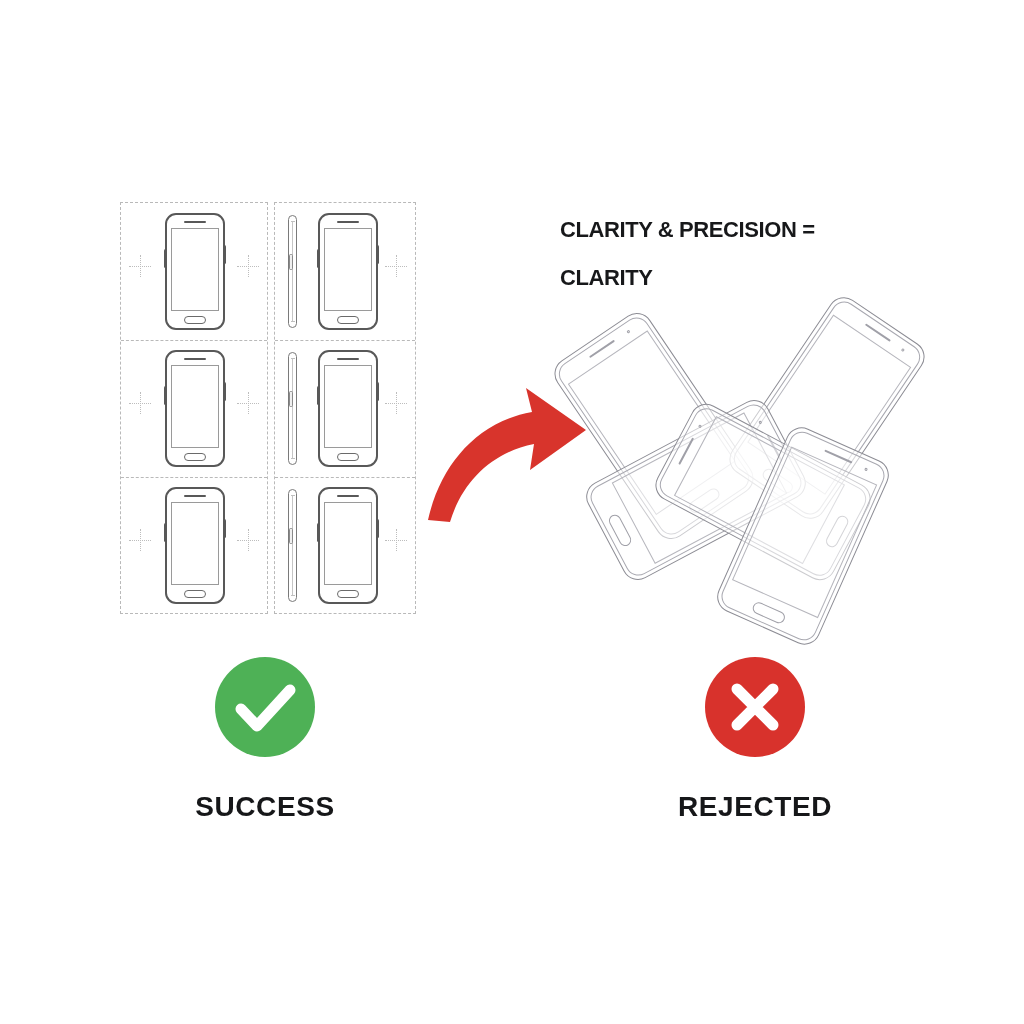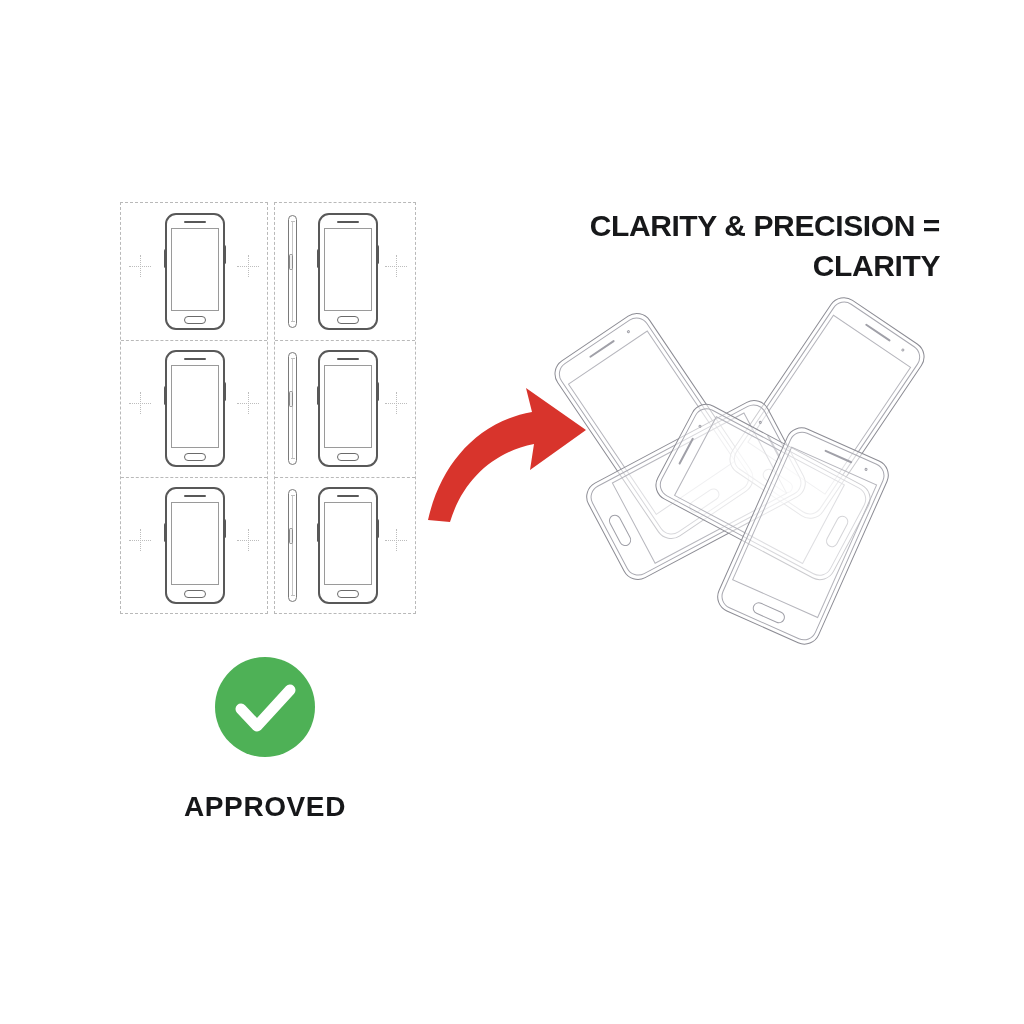--- a/index.html
+++ b/index.html
@@ -168,26 +168,26 @@
     position: absolute;
     left: 414px; top: 378px;
     width: 190px; height: 148px;
   }
 
   
   #headline {
     position: absolute;
     left: 560px; top: 206px;
     width: 380px;
-    text-align: right;
+    text-align: left;
     color: #17181a;
     font-family: "Liberation Sans", sans-serif;
     font-weight: bold;
-    font-size: 30px;
-    line-height: 40px;
+    font-size: 22px;
+    line-height: 48px;
     letter-spacing: -0.4px;
   }
   #headline .l2 { display: block; }
 
   
   #scatter-cluster {
     position: absolute;
     left: 590px; top: 296px;
     width: 310px; height: 330px;
   }
@@ -459,17 +459,25 @@
       <div class="hb"></div>
     </div>
   </div>
 
   <div class="verdict" id="verdict-approved">
     <div class="badge ok">
       <svg width="100" height="100" viewBox="0 0 100 100">
         <path d="M26 52 L42 69 L75 33" fill="none" stroke="#ffffff" stroke-width="11" stroke-linecap="round" stroke-linejoin="round"></path>
       </svg>
     </div>
-    <div class="verdict-label">APPROVED</div>
-  </div>
-
+    <div class="verdict-label">SUCCESS</div>
+  </div>
+
+  <div class="verdict" id="verdict-rejected">
+    <div class="badge no">
+      <svg width="100" height="100" viewBox="0 0 100 100">
+        <path d="M32 32 L68 68 M68 32 L32 68" fill="none" stroke="#ffffff" stroke-width="11" stroke-linecap="round"></path>
+      </svg>
+    </div>
+    <div class="verdict-label">REJECTED</div>
+  </div>
 
 </div>
 
 </body></html>

